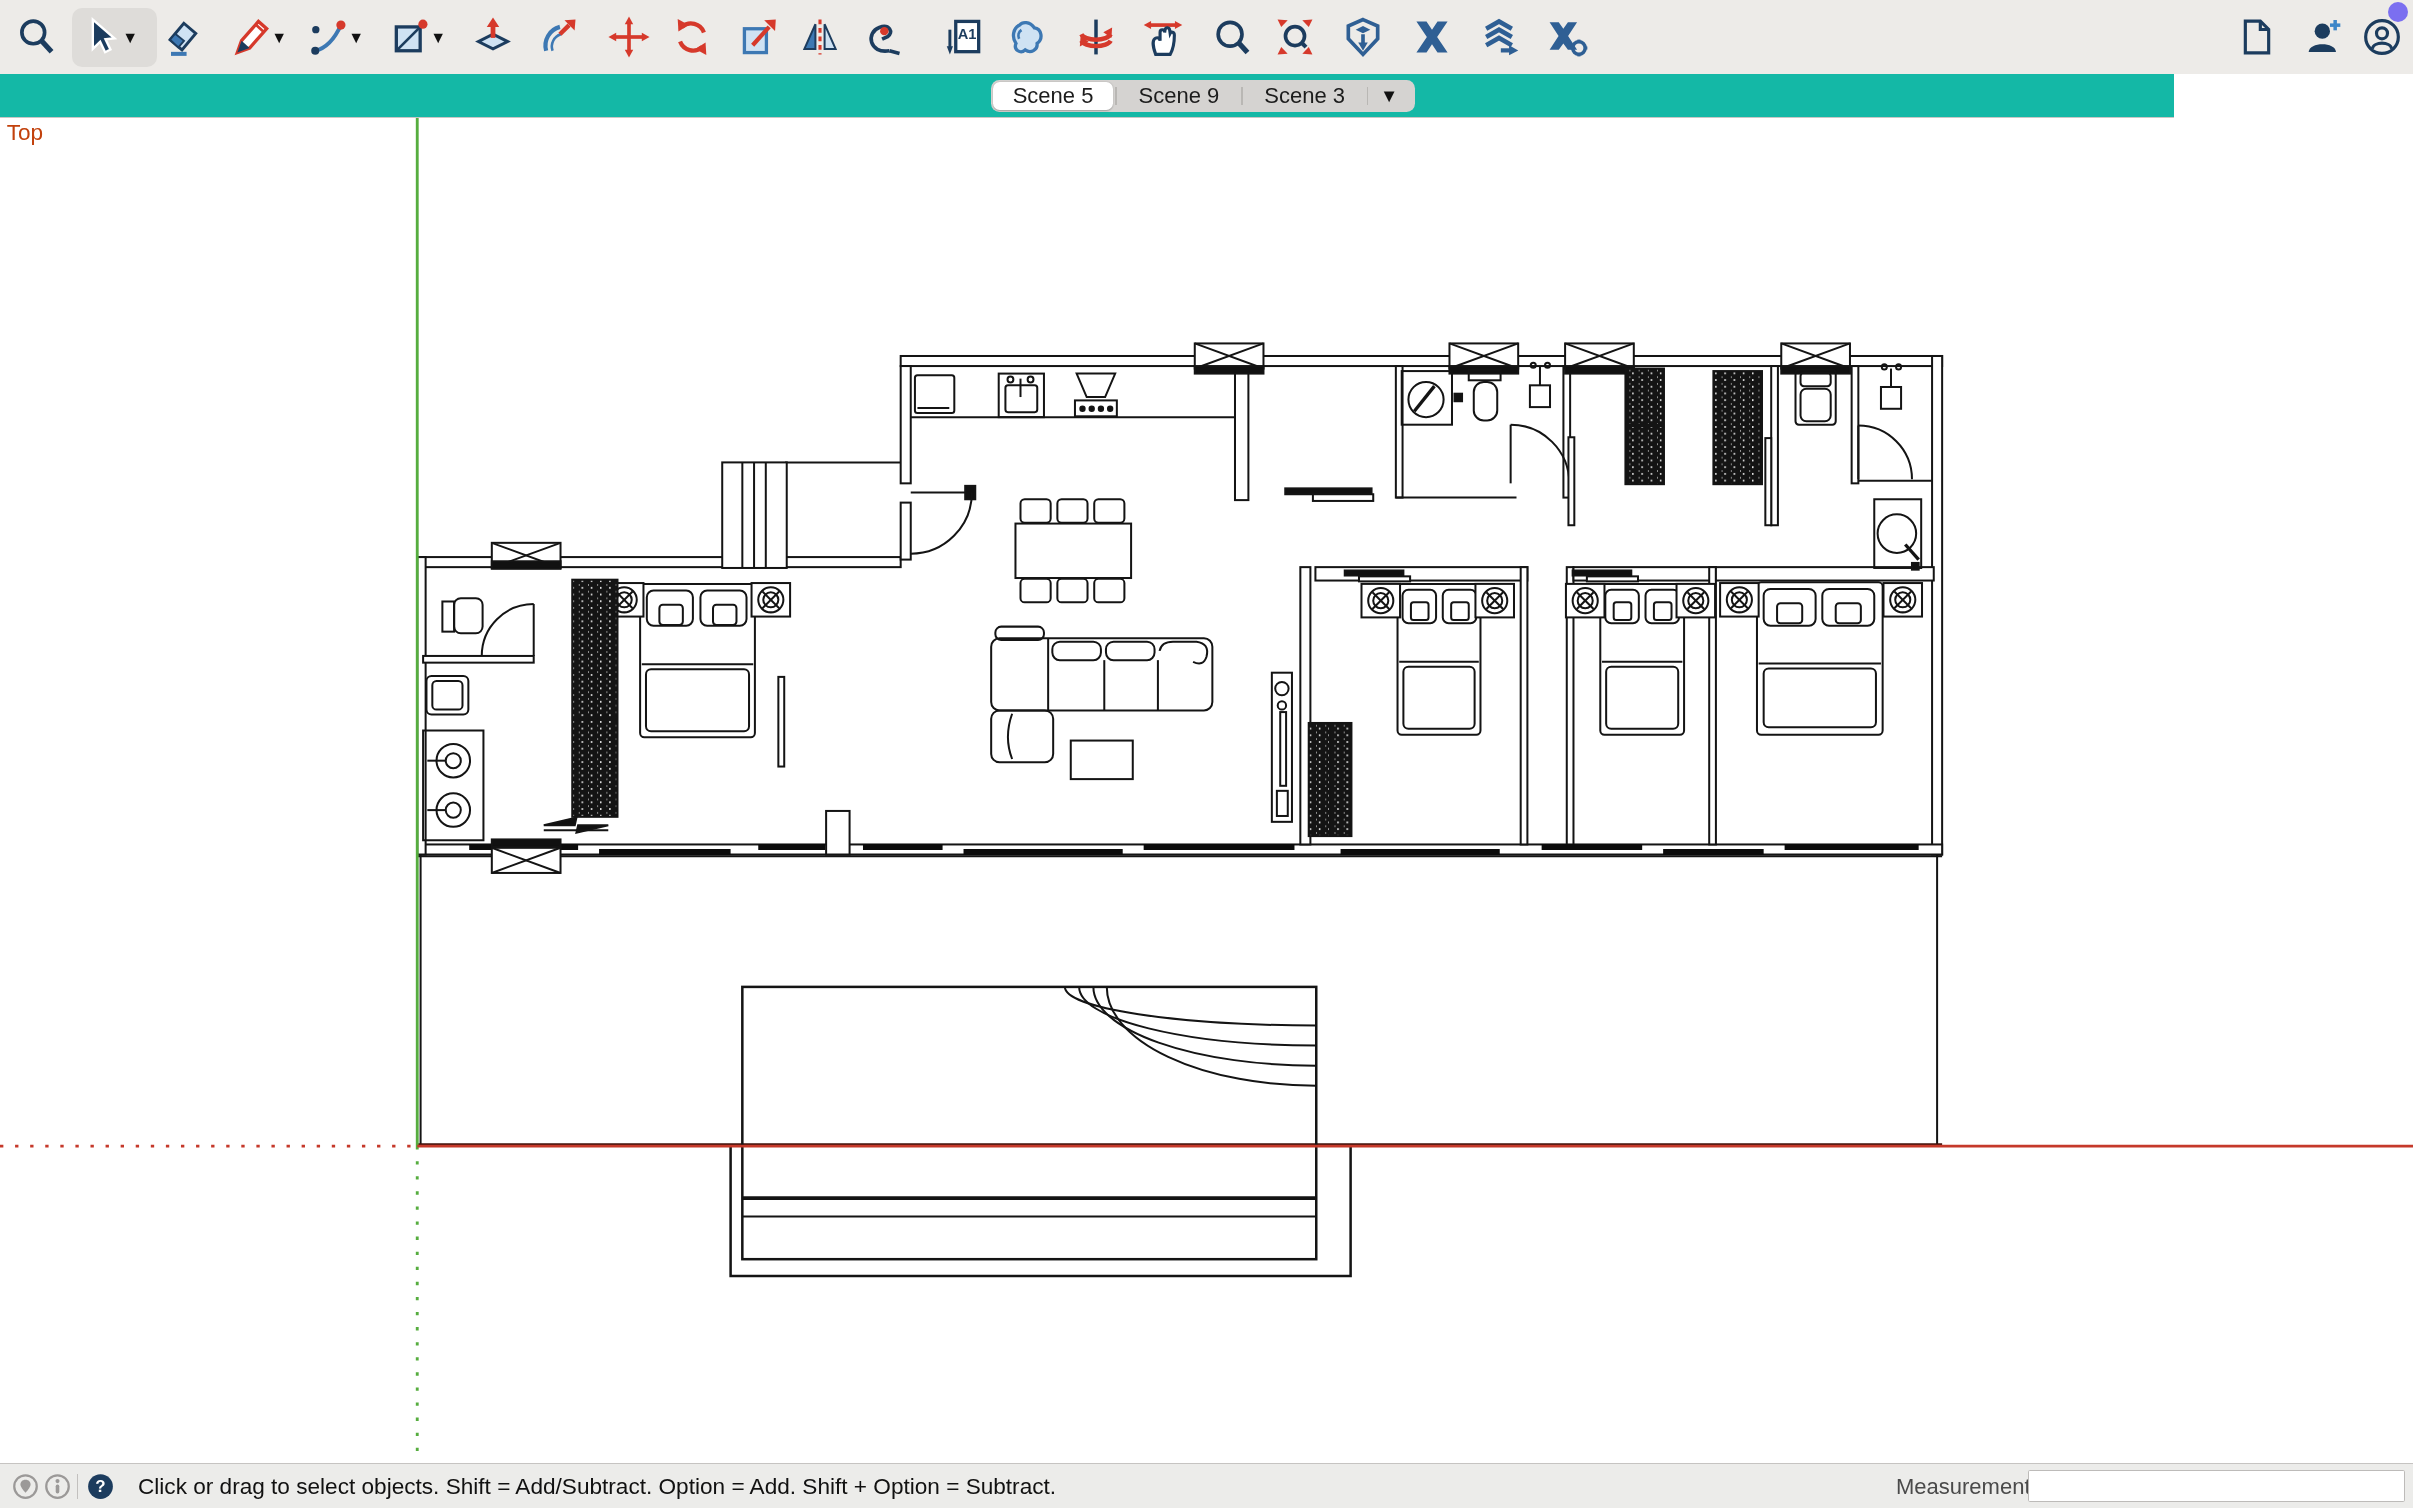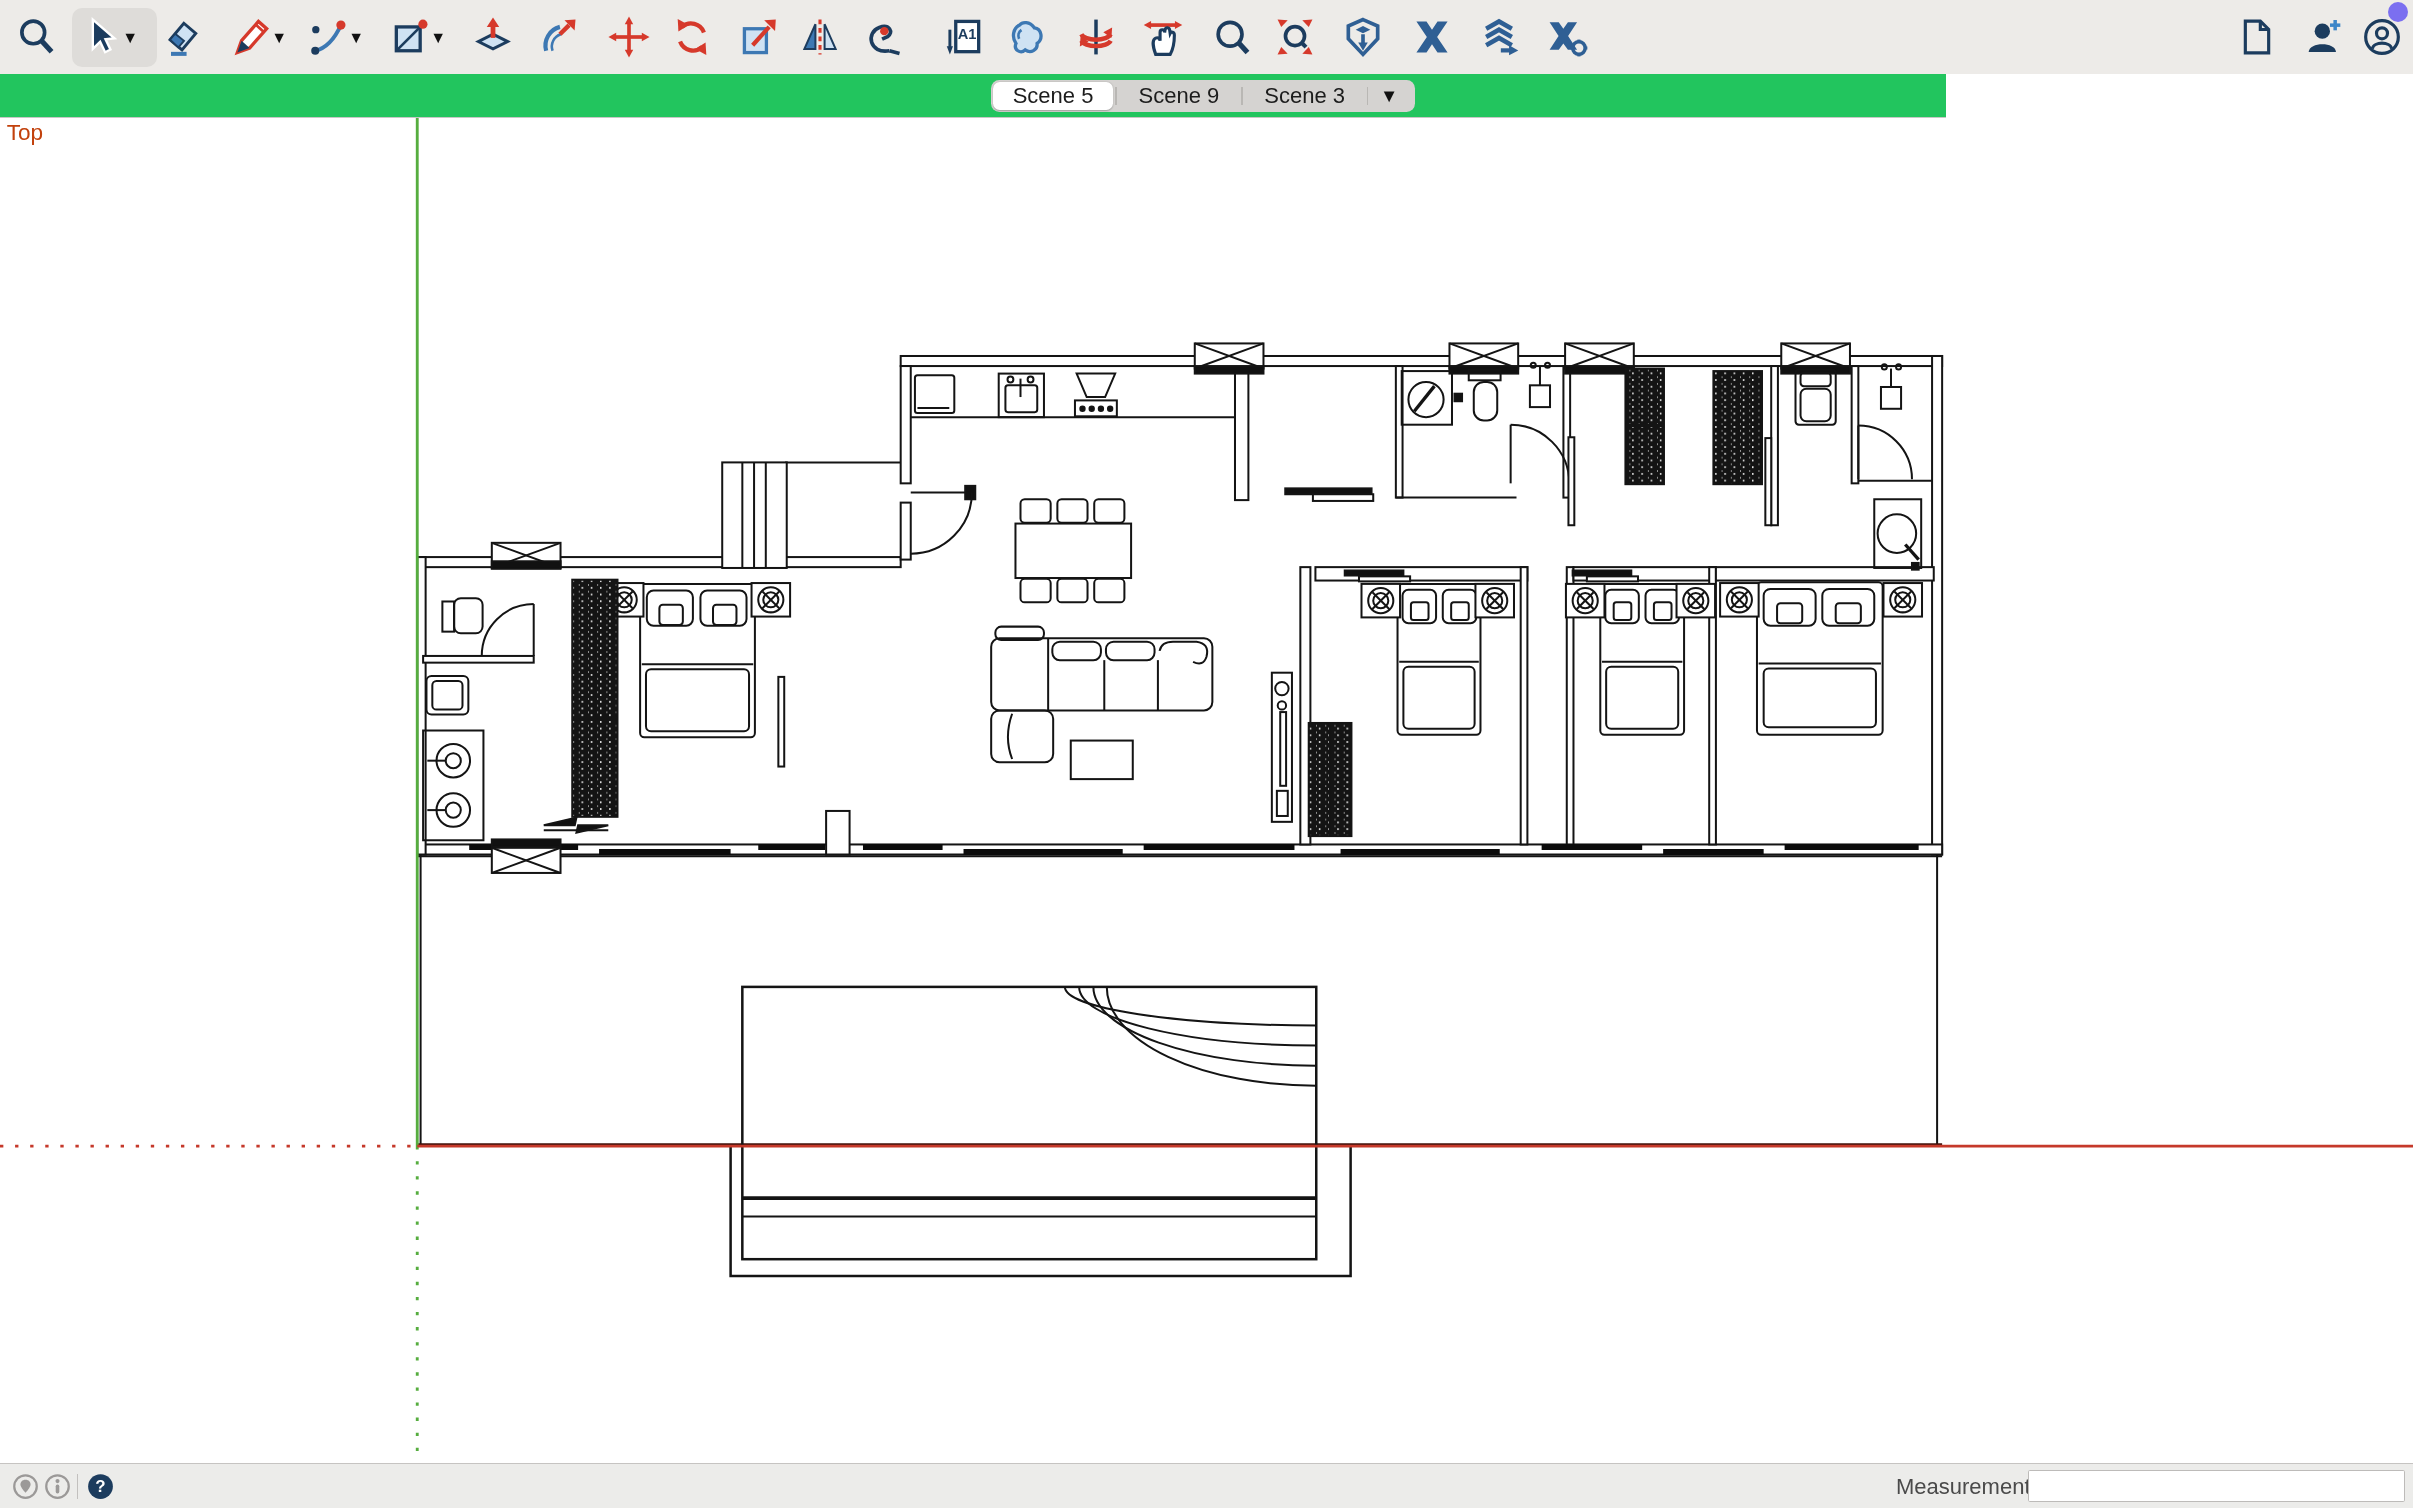--- a/index.html
+++ b/index.html
@@ -21,22 +21,22 @@
   .tool-btn svg{width:44px;height:44px;display:block;}
   .tool-caret{
     position:absolute;top:28.5px;width:18.4px;height:18.4px;font-size:16px;
     color:#111;line-height:18.4px;text-align:center;
   }
   .right-btn{position:absolute;top:17px;width:40px;height:40px;}
   .right-btn svg{width:40px;height:40px;display:block;}
   .notif-dot{position:absolute;width:20px;height:20px;border-radius:50%;right:5px;top:1.7px;}
   
   .tabstrip-zone{
-    position:absolute;left:0;top:74px;width:1946px;height:43px;
-    background:#22c55e;border-bottom:0.8px solid #c9c7c5;z-index:29;
+    position:absolute;left:0;top:74px;width:2174px;height:43px;
+    background:#14b8a6;border-bottom:0.8px solid #c9c7c5;z-index:29;
   }
   .scene-tabs{
     position:absolute;left:991px;top:5.9px;height:32px;
     background:#d5d3d1;border-radius:8.4px;display:flex;align-items:center;
   }
   .scene-tab{
     font-size:22px;color:#1c1c1c;padding:0 20px;height:28.5px;line-height:28.5px;
     border-radius:6.7px;margin:0 1.7px;white-space:nowrap;
   }
   .scene-tab.active{background:#ffffff;box-shadow:0 0.8px 1.7px rgba(0,0,0,.25);}
@@ -702,16 +702,17 @@
         <rect x="10.4" y="10.2" width="3.2" height="8" rx="1.5" fill="#9b9998"></rect>
       </svg>
   </span>
   <span class="status-sep"></span>
   <span class="status-icon" style="left:87px">
     <svg viewBox="0 0 24 24">
         <circle cx="12" cy="12" r="11" fill="#1c3c5e"></circle>
         <text x="12" y="17" text-anchor="middle" font-size="15" font-weight="bold" fill="#fff" font-family="Liberation Sans, sans-serif">?</text>
       </svg>
   </span>
+  <span class="status-msg">Click or drag to select objects. Shift = Add/Subtract. Option = Add. Shift + Option = Subtract.</span>
   <span class="meas-label">Measurements</span>
   <input class="meas-input" type="text" value="" style="">
 </div>
 
 
 </body></html>

